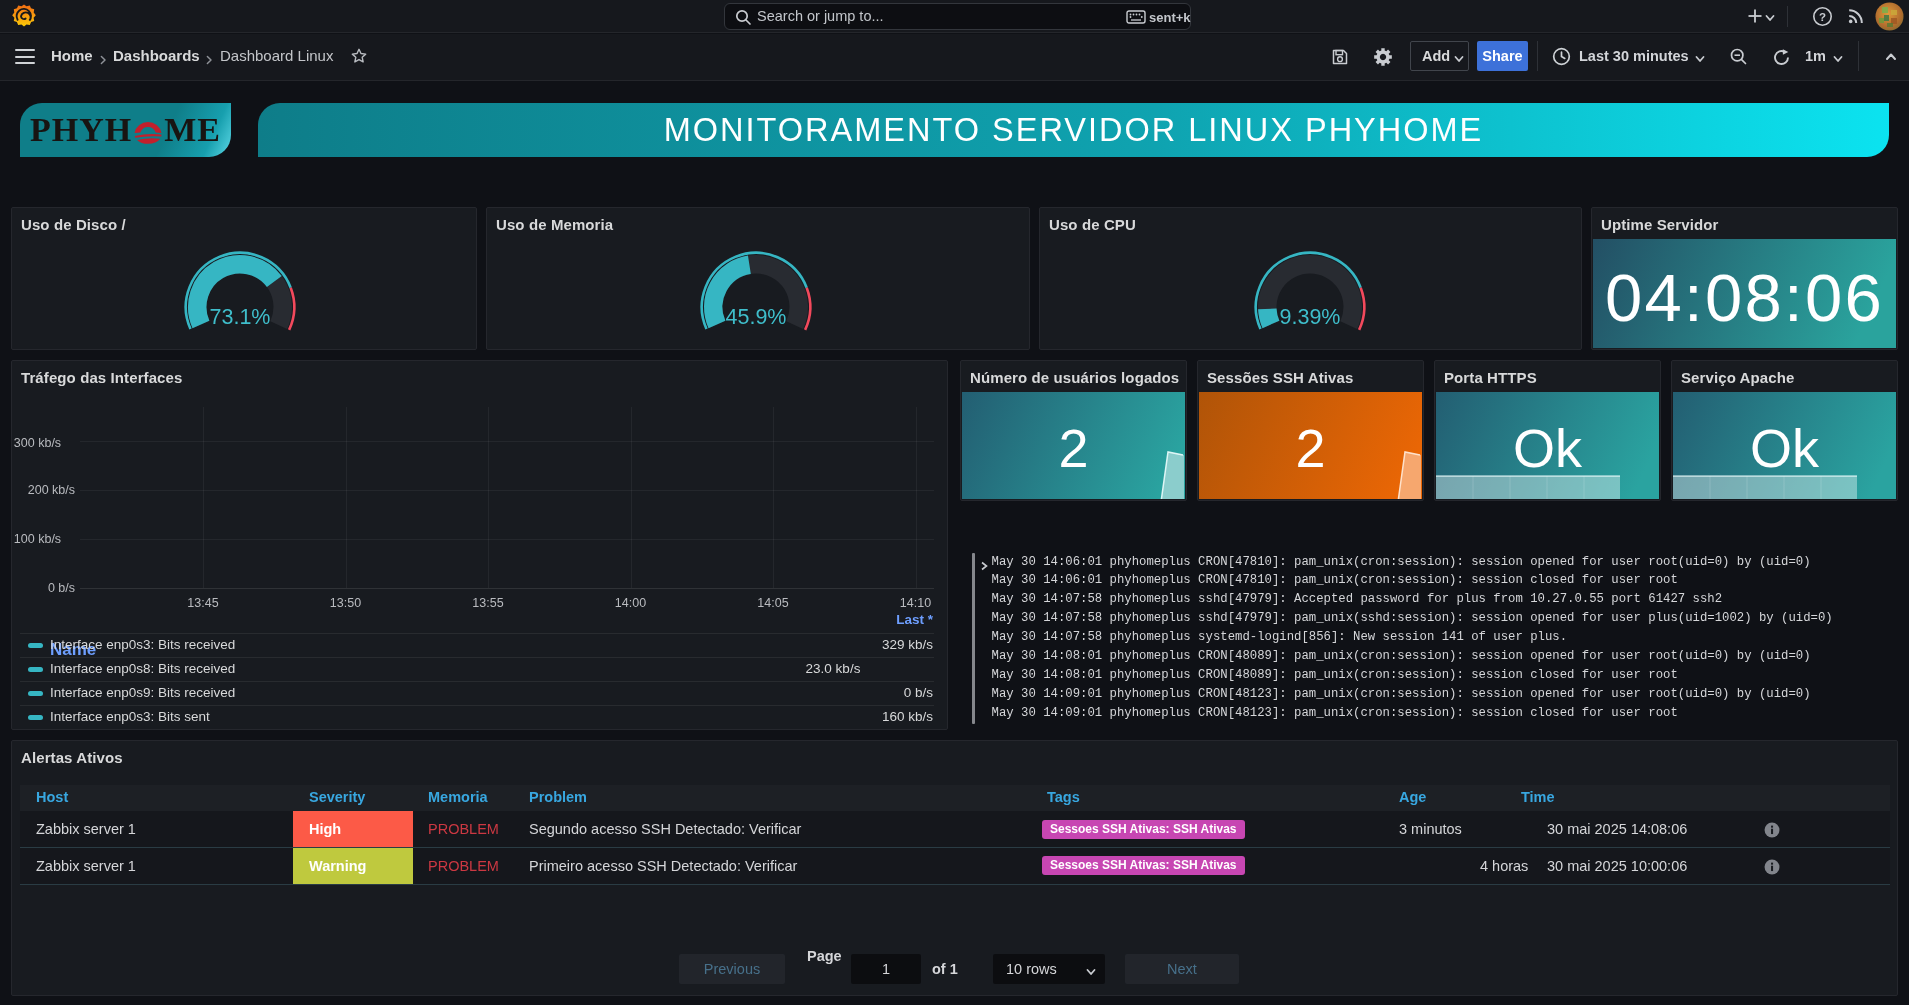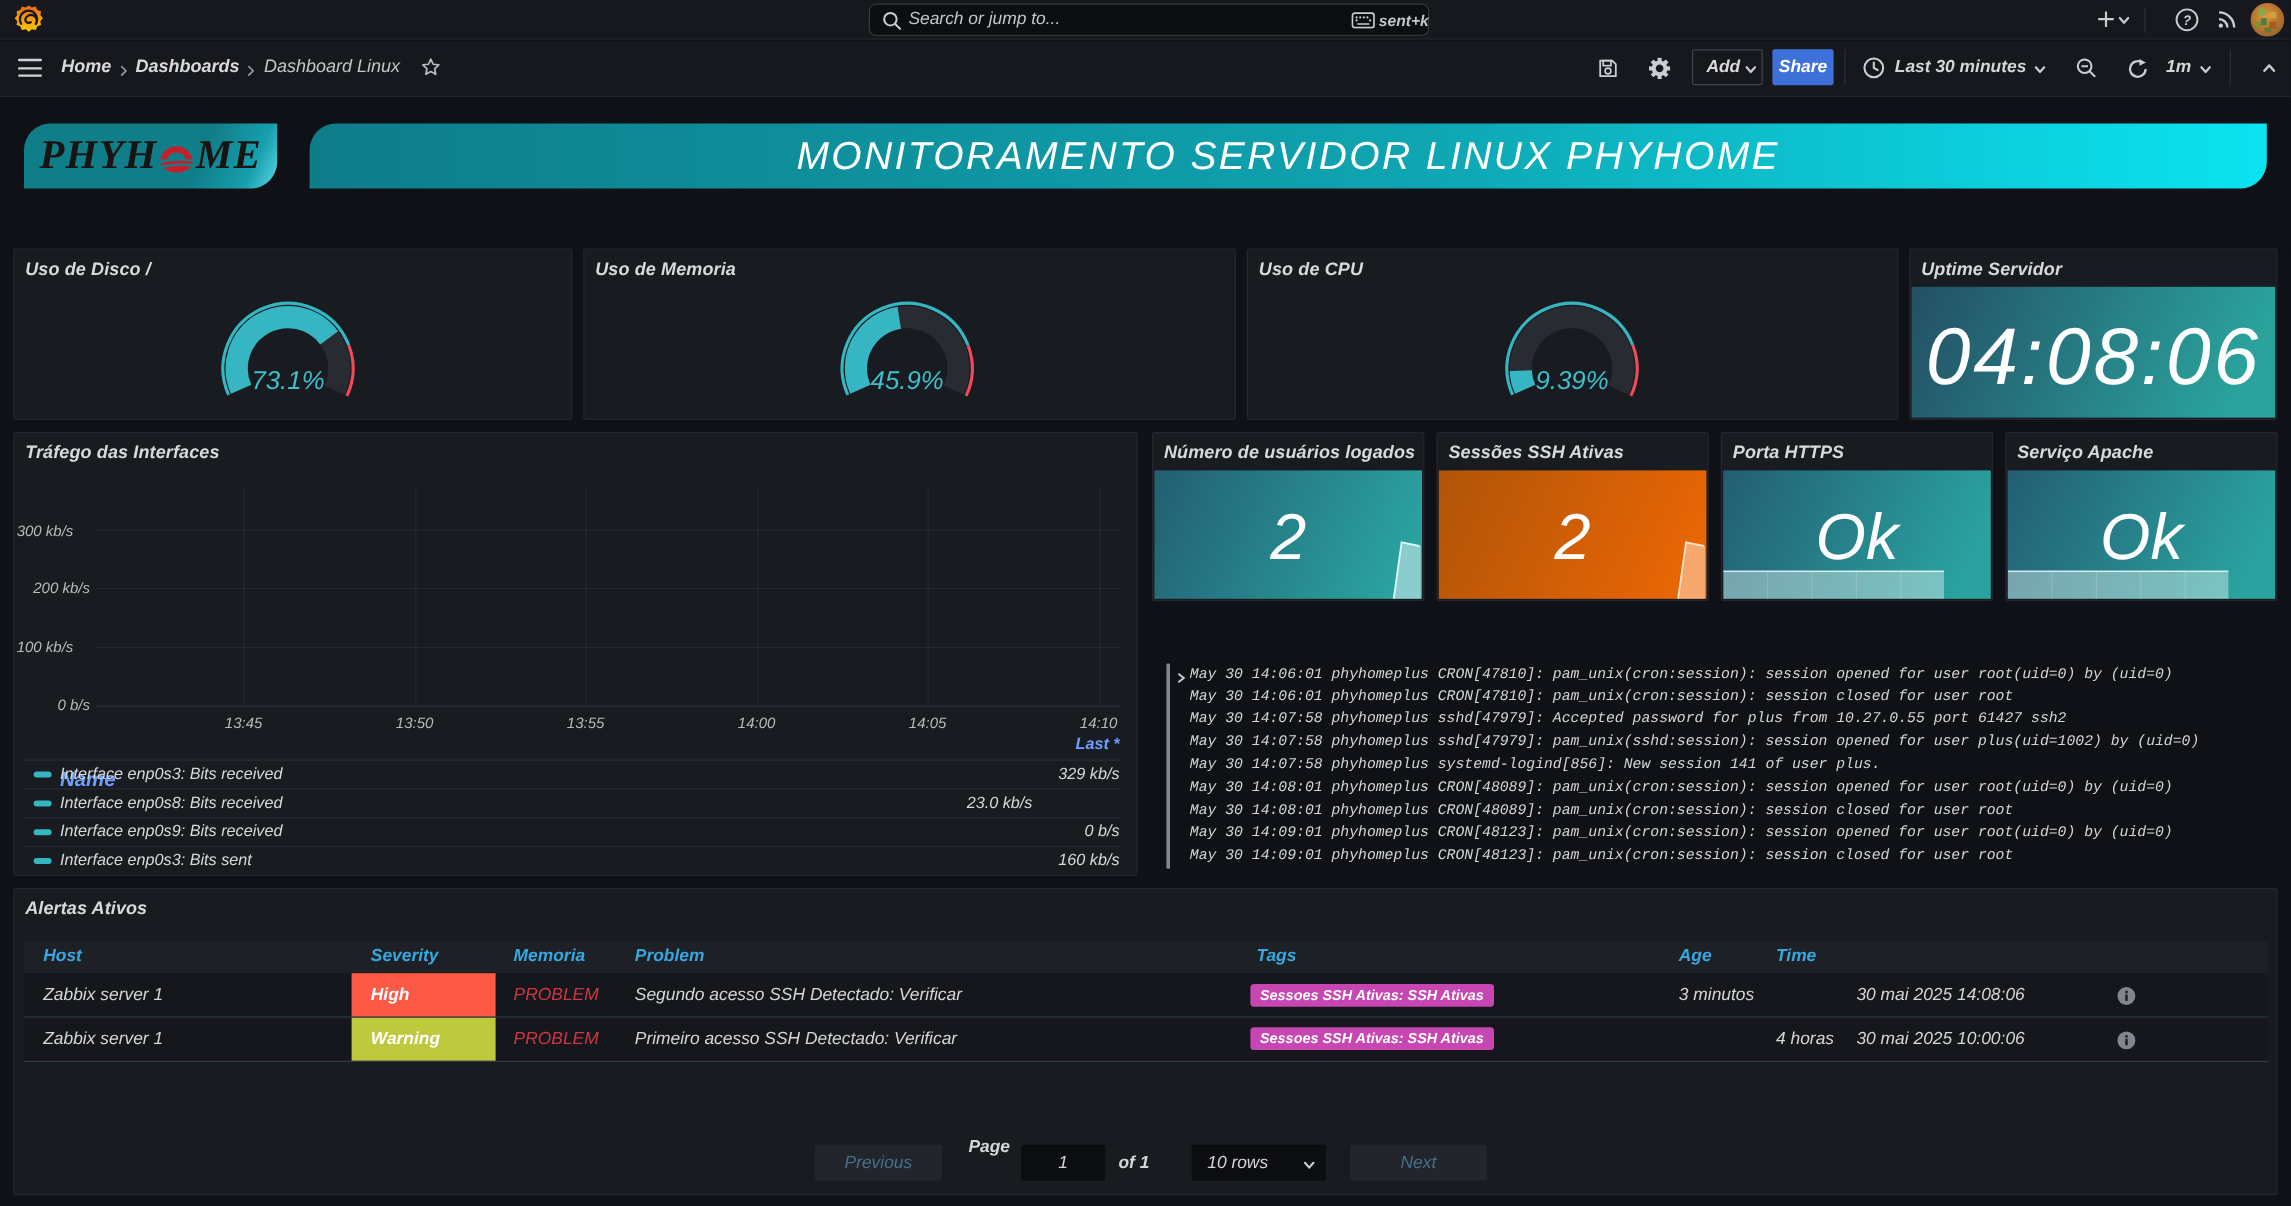--- a/index.html
+++ b/index.html
@@ -1,15 +1,15 @@
 <!DOCTYPE html>
 <html><head><meta charset="utf-8"><style>
 *{margin:0;padding:0;box-sizing:border-box}
 html,body{background:#0f1116;font-family:"Liberation Sans",sans-serif;}
-#root{position:relative;width:1909px;height:1005px;overflow:hidden;background:#0f1116;font-style:italic;}
+#root{position:relative;width:1909px;height:1005px;overflow:hidden;background:#0f1116;}
 .abs{position:absolute}
 #bar1{position:absolute;left:0;top:0;width:1909px;height:33px;background:#16181d;border-bottom:1px solid #24262b}
 #bar2{position:absolute;left:0;top:34px;width:1909px;height:47px;background:#16181d;border-bottom:1px solid #24262b}
 .panel{position:absolute;background:#181b20;border:1px solid #25272d;border-radius:2px}
 .ptitle{position:absolute;left:9px;top:8px;font-size:15px;font-weight:700;color:#d8d9da;letter-spacing:0.1px;white-space:nowrap}
 .statbody{position:absolute;left:1px;right:1px;top:31px;bottom:1px;overflow:hidden}
 .statval{position:absolute;width:100%;text-align:center;color:#fff;}
 .glab{position:absolute;font-size:12.5px;color:#b9bbbf}
 .gtime{position:absolute;font-size:12.5px;color:#b9bbbf;transform:translateX(-50%)}
 .hline{position:absolute;height:1px;background:rgba(255,255,255,0.055)}
@@ -302,21 +302,21 @@
       <div class="ptitle">Alertas Ativos</div>
     </div>
 <div class="abs" style="left:20px;top:785px;width:1870px;height:26px;background:#1d2025"></div>
 <div class="abs" style="left:20px;top:811px;width:1870px;height:73px;background:#15171c"></div>
 <div class="th" style="left:36px;top:789px">Host</div>
 <div class="th" style="left:309px;top:789px">Severity</div>
 <div class="th" style="left:428px;top:789px">Memoria</div>
 <div class="th" style="left:529px;top:789px">Problem</div>
 <div class="th" style="left:1047px;top:789px">Tags</div>
 <div class="th" style="left:1399px;top:789px">Age</div>
-<div class="th" style="left:1480px;top:789px">Time</div>
+<div class="th" style="left:1521px;top:789px">Time</div>
 <div class="td" style="left:36px;top:821px">Zabbix server 1</div>
 <div class="abs" style="left:293px;top:811px;width:120px;height:36.5px;background:#fc5a47"></div>
 <div class="abs" style="left:309px;top:821px;font-size:14.5px;font-weight:700;color:#fff">High</div>
 <div class="abs" style="left:428px;top:821px;font-size:14.5px;color:#cc3842">PROBLEM</div>
 <div class="td" style="left:529px;top:821px">Segundo acesso SSH Detectado: Verificar</div>
 <div class="abs" style="left:1042px;top:819.5px;height:19px;background:#c746b2;border-radius:3px;color:#fff;font-size:12px;font-weight:700;line-height:19px;padding:0 8px">Sessoes SSH Ativas: SSH Ativas</div>
 <div class="td" style="left:1399px;top:821px">3 minutos</div>
 <div class="td" style="left:1547px;top:821px">30 mai 2025 14:08:06</div>
 <div class="abs" style="left:1764px;top:822px"><svg width="16" height="16" viewBox="0 0 15 15">
         <circle cx="7.5" cy="7.5" r="7" fill="#82858c"></circle>

